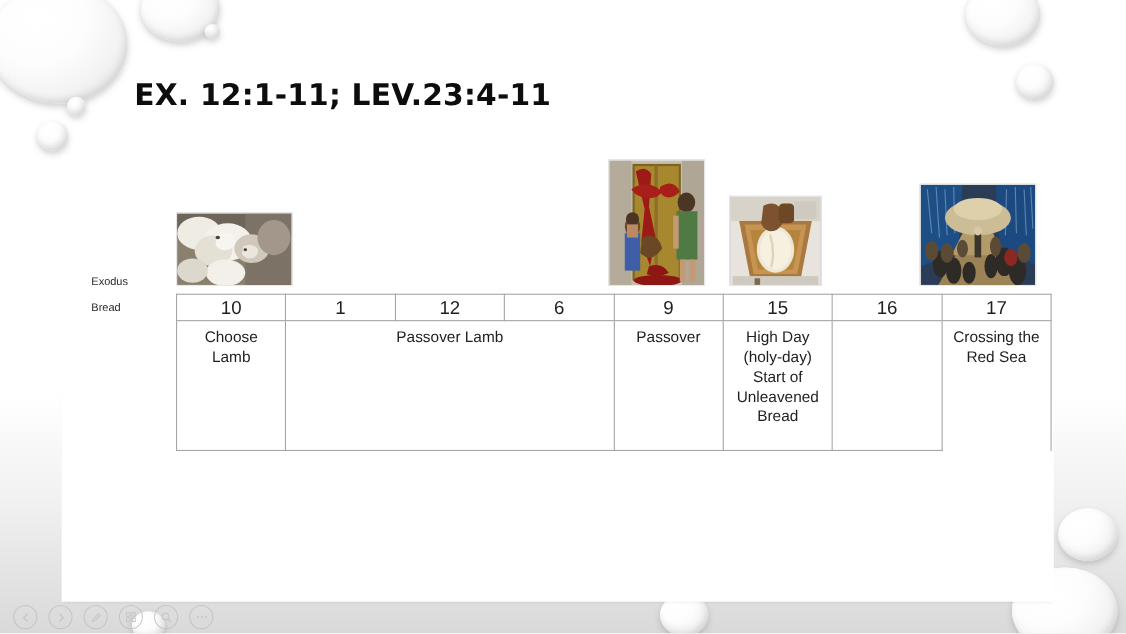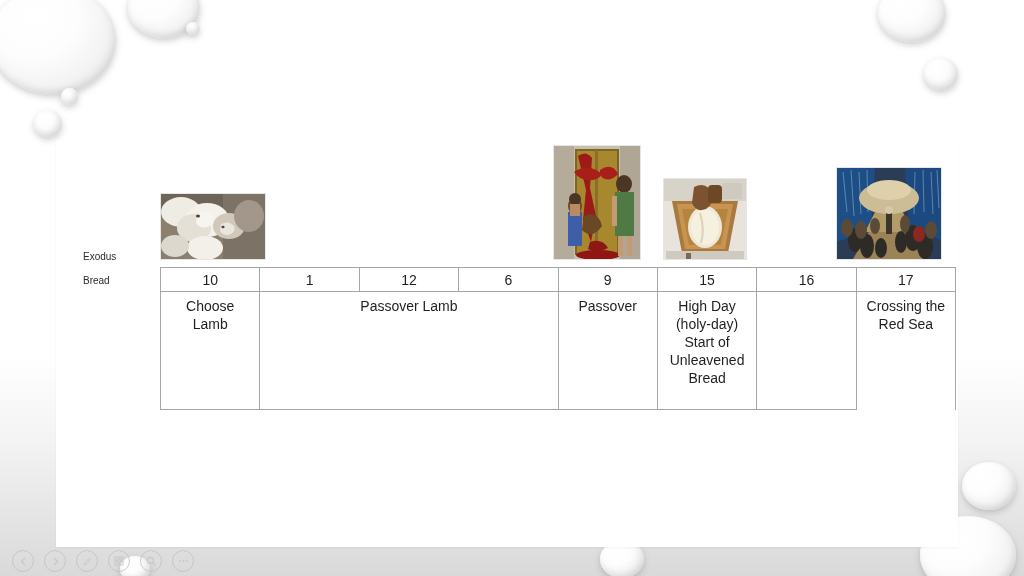--- a/index.html
+++ b/index.html
@@ -127,21 +127,21 @@
     font-size: 14px;
     color: #1f1f1f;
     text-align: center;
     vertical-align: top;
     padding: 0;
     line-height: 18px;
   }
   #tl-table tr.days td {
     height: 23px;
     vertical-align: middle;
-    font-size: 14px;
+    font-size: 17px;
   }
   #tl-table tr.events td {
     height: 112px;
     padding-top: 5px;
   }
   #tl-table tr.events td.no-bottom {
     border-bottom: none;
     margin-left: 24px;
   }
   .cell-txt { display: block; padding: 0 2px; }
@@ -185,20 +185,21 @@
   <div class="droplet" style="left:34px; top:110px; width:28px; height:27px;"></div>
   <div class="droplet" style="left:186px; top:22px; width:14px; height:13px;"></div>
   <div class="droplet" style="left:878px; top:-16px; width:68px; height:58px;"></div>
   <div class="droplet" style="left:924px; top:58px; width:34px; height:32px;"></div>
   <div class="droplet" style="left:962px; top:462px; width:54px; height:48px;"></div>
   <div class="droplet" style="left:920px; top:516px; width:96px; height:78px;"></div>
   <div class="droplet" style="left:600px; top:540px; width:44px; height:38px;"></div>
   <div class="droplet" style="left:120px; top:556px; width:30px; height:26px;"></div>
 
   <div id="title-block">
+    <span id="title-ref">EX. 12:1-11; LEV.23:4-11</span>
   </div>
 
   <div id="content-panel"></div>
 
   <div id="timeline">
 
     <div id="row-labels">
       <div>Exodus</div>
       <div>Bread</div>
     </div>

